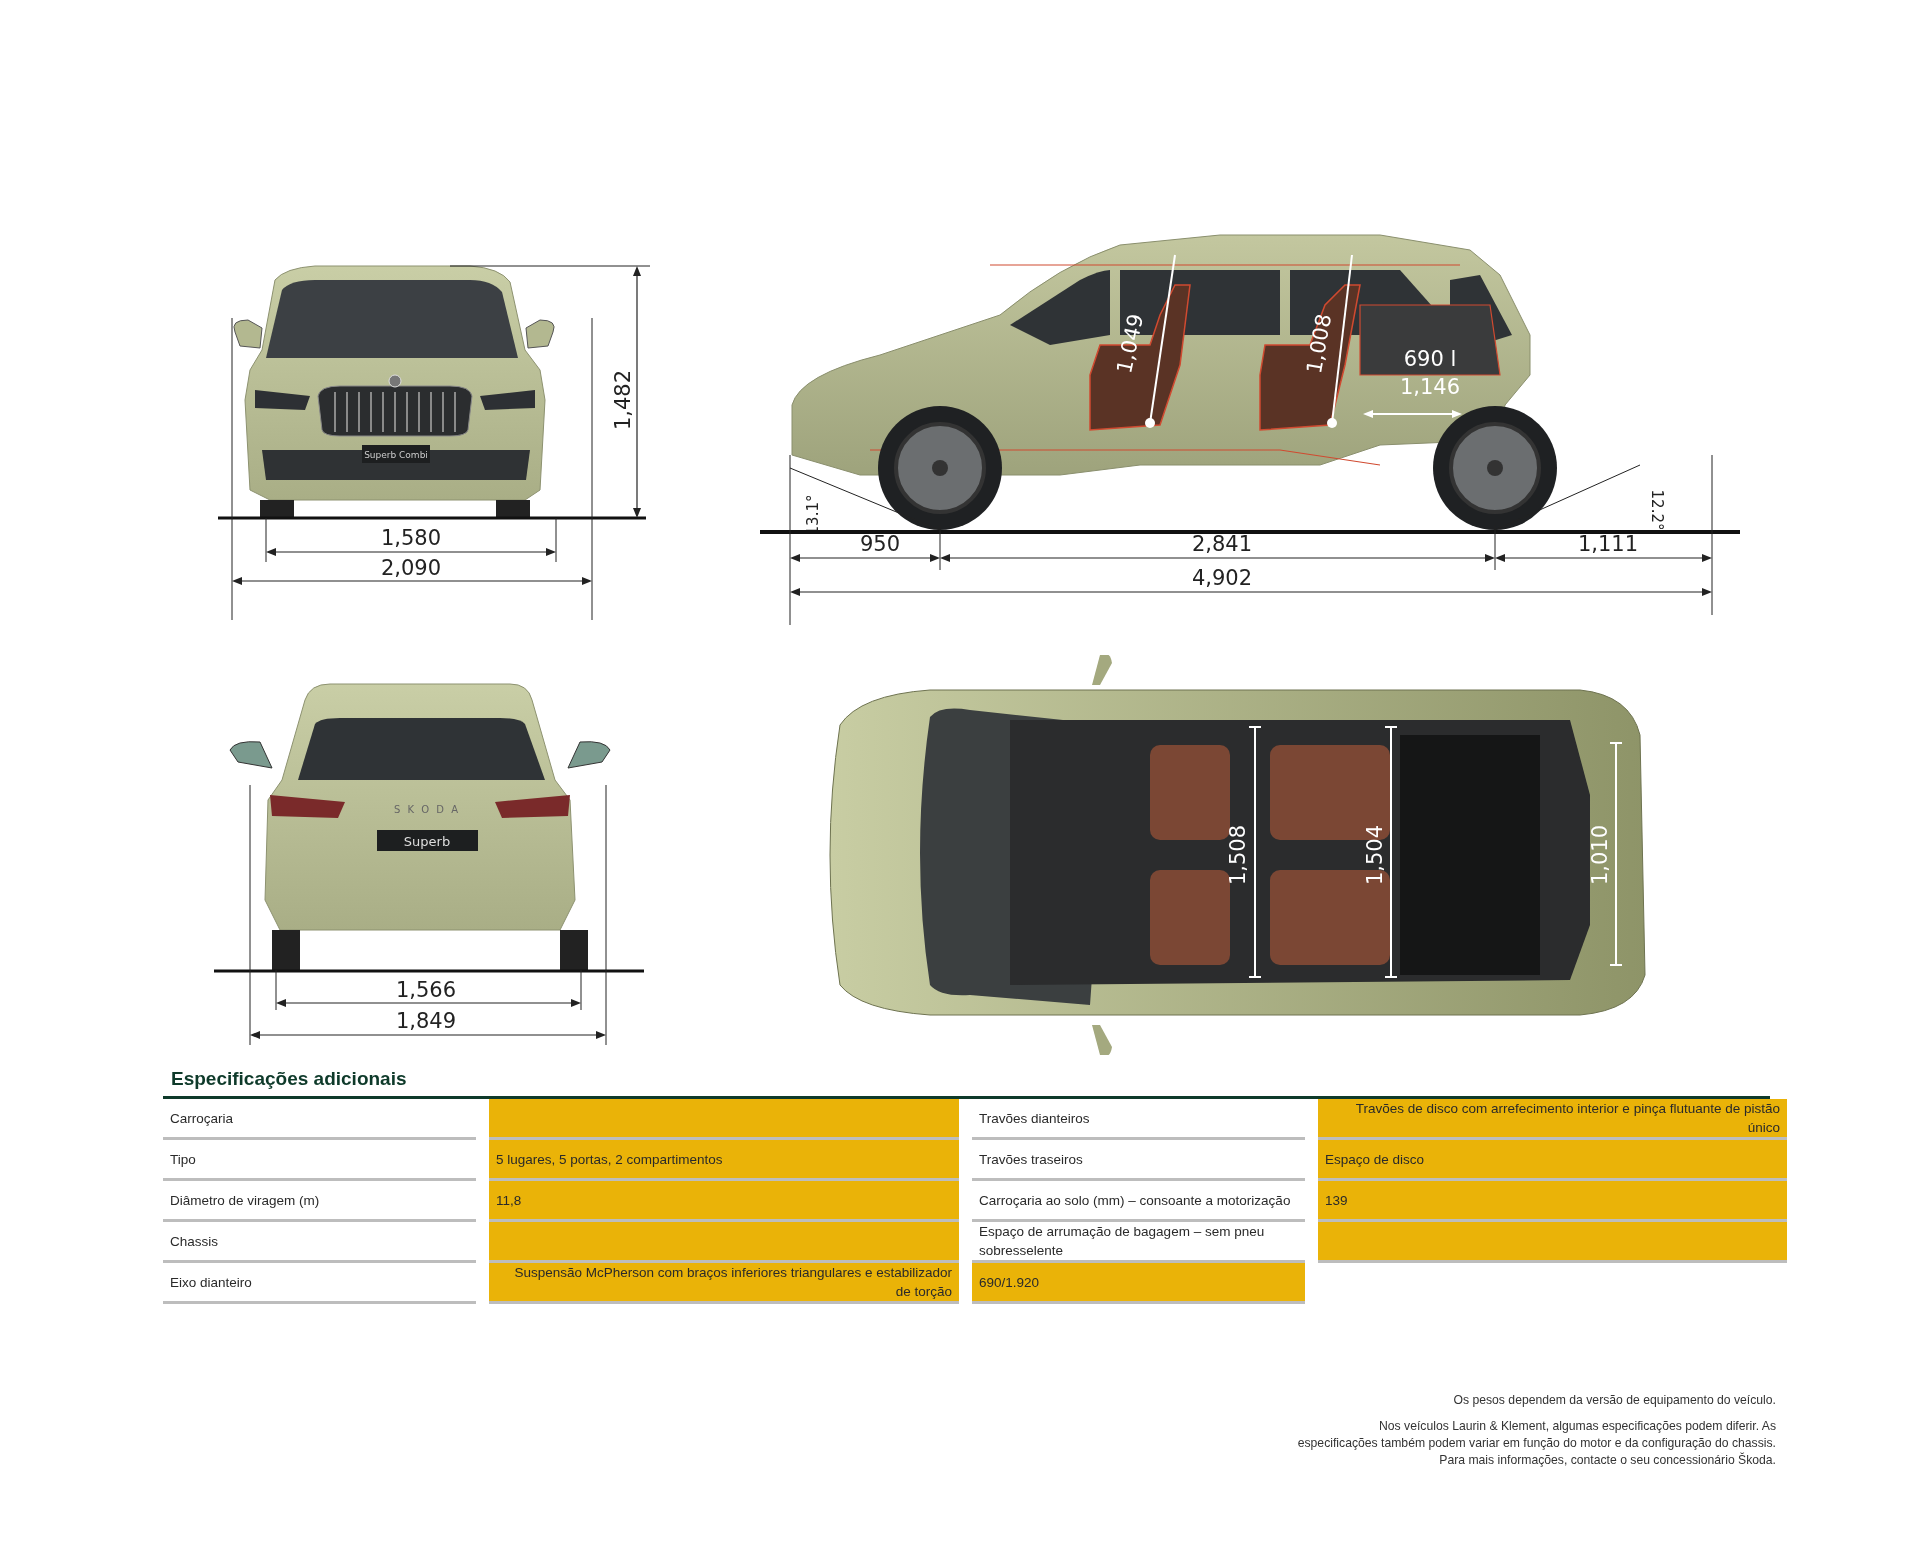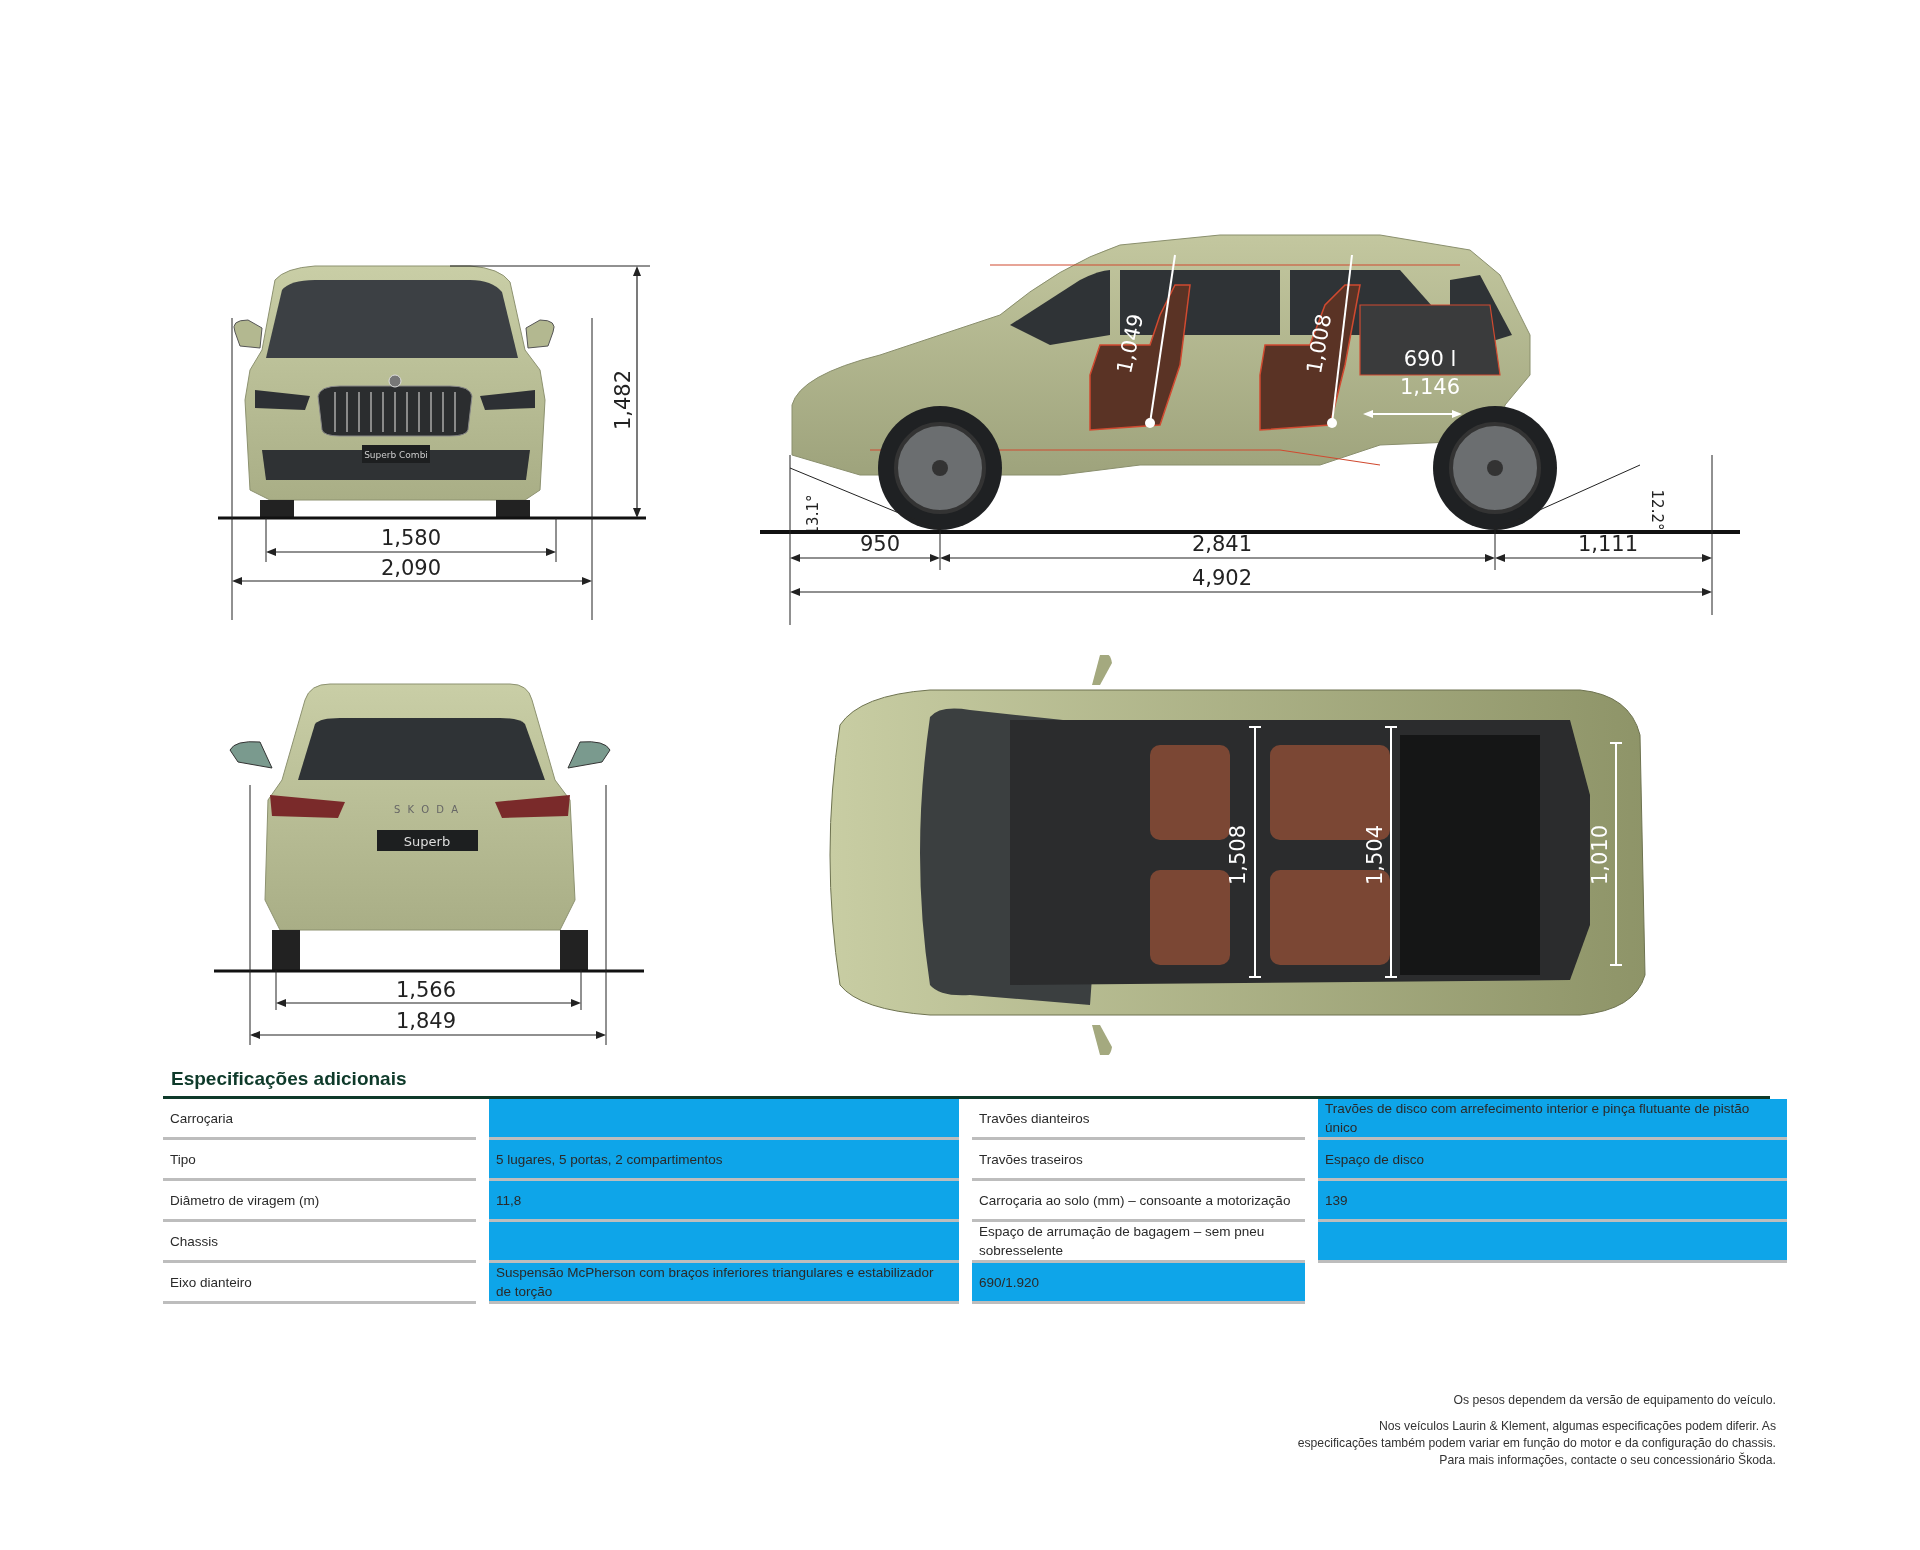--- a/index.html
+++ b/index.html
@@ -10,21 +10,21 @@
     .dimtxt { font-size: 21px; fill: #222; }
     .dimtxt-w { font-size: 21px; fill: #ffffff; }
 
     .specs { position: absolute; left: 163px; top: 1068px; width: 1607px; }
     .specs-title { font-family: "Liberation Sans", sans-serif; font-weight: bold; font-size: 19px;
                    color: #0e3a2a; margin: 0 0 6px 8px; }
     .specs-grid { display: grid; grid-template-columns: 313px 470px 333px 469px; column-gap: 13px;
                   border-top: 3px solid #0e3a2a; }
     .cell { height: 38px; border-bottom: 3px solid #bdbdbd; display: flex; align-items: center;
             font-size: 13.5px; line-height: 19px; color: #2a2a2a; padding: 0 7px; box-sizing: content-box; margin-top: 0; }
-    .cell.val { background: #0ea5e9; }
+    .cell.val { background: #eab308; text-align: right; }
     .cell.lab { background: #ffffff; }
 
     .notes { position: absolute; left: 1296px; top: 1392px; width: 480px; font-size: 12.2px; color: #333; line-height: 17px; text-align: right; }
     .notes p { margin: 0 0 9px 0; }
   </style>
 </head>
 <body>
 
 <svg class="abs" style="left:200px;top:250px" width="480" height="390" viewBox="0 0 480 390">
   <defs>

